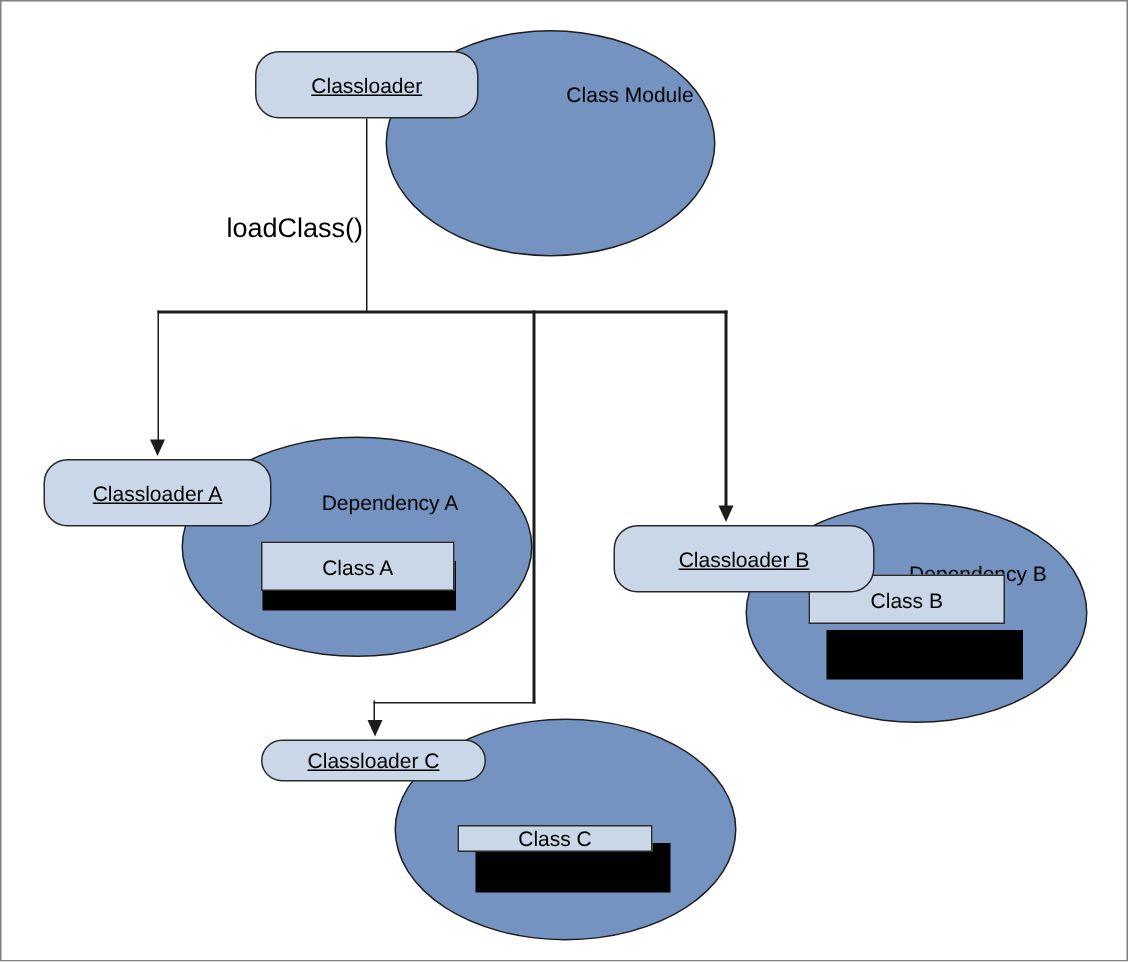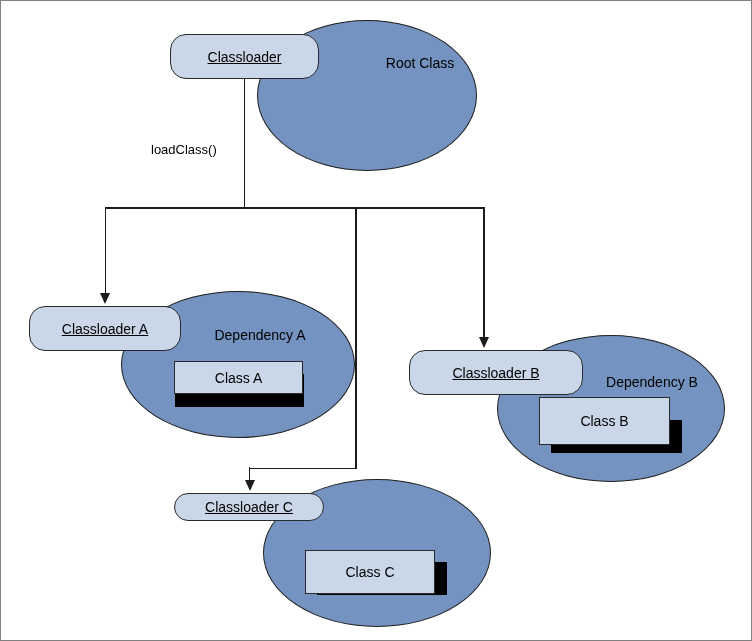--- a/index.html
+++ b/index.html
@@ -60,22 +60,22 @@
     border-top: 11px solid var(--line-color, #1c1c1c);
   }
   .elabel {
     position: absolute;
     font-size: 14px;
     text-align: center;
     white-space: nowrap;
   }
   .edge-label {
     position: absolute;
-    font-size: 13px;
-    text-align: left;
+    font-size: 18px;
+    text-align: right;
     white-space: nowrap;
   }
 
   
   #root-ellipse   { left: 256px; top: 19px;  width: 220px; height: 151px; }
   #root-label     { left: 359px; top: 54px;  width: 120px; }
   #root-node      { left: 169px; top: 33px;  width: 149px; height: 45px; }
 
   #edge-trunk     { left: 242.5px; top: 78px;  width: 1.5px; height: 129px; }
   #edge-bus       { left: 103.5px; top: 206px; width: 380px; height: 1.5px; }
@@ -92,39 +92,39 @@
   #dep-a-ellipse  { left: 120px; top: 290px; width: 234px; height: 147px; }
   #dep-a-label    { left: 189px; top: 326px; width: 140px; }
   #node-a         { left: 28px;  top: 305px; width: 152px; height: 45px; }
   #class-a-shadow { left: 174px; top: 373px; width: 129px; height: 33px; }
   #class-a-box    { left: 161px; top: 360px; width: 129px; height: 33px; margin-left: 12px; }
 
   #dep-b-ellipse  { left: 496px; top: 334px; width: 228px; height: 147px; }
   #dep-b-label    { left: 581px; top: 373px; width: 140px; }
   #node-b         { left: 408px; top: 349px; width: 174px; height: 45px; }
   #class-b-shadow { left: 550px; top: 419px; width: 131px; height: 33px; }
-  #class-b-box    { left: 538px; top: 396px; width: 131px; height: 48px; }
+  #class-b-box    { left: 538px; top: 382px; width: 131px; height: 33px; }
 
   #dep-c-ellipse  { left: 262px; top: 478px; width: 228px; height: 148px; }
   #dep-c-label    { left: 347px; top: 514px; width: 140px; }
   #node-c         { left: 173px; top: 492px; width: 150px; height: 28px; }
   #class-c-shadow { left: 316px; top: 561px; width: 130px; height: 33px; }
-  #class-c-box    { left: 304px; top: 549px; width: 130px; height: 44px; align-items: center; }
+  #class-c-box    { left: 304px; top: 549px; width: 130px; height: 18px; align-items: center; }
 </style>
 </head>
 <body>
 
 <div class="page">
 
   <div class="ellipse" id="root-ellipse"></div>
   <div class="ellipse" id="dep-a-ellipse"></div>
   <div class="ellipse" id="dep-b-ellipse"></div>
   <div class="ellipse" id="dep-c-ellipse"></div>
 
-  <div class="elabel" id="root-label">Root Class</div>
+  <div class="elabel" id="root-label">Class Module</div>
   <div class="elabel" id="dep-a-label">Dependency A</div>
   <div class="elabel" id="dep-b-label">Dependency B</div>
 
   <div class="line" id="edge-trunk"></div>
   <div class="line" id="edge-bus"></div>
   <div class="line" id="edge-a"></div>
   <div class="arrow" id="arrow-a"></div>
   <div class="line" id="edge-b"></div>
   <div class="arrow" id="arrow-b"></div>
   <div class="line" id="edge-c-v1"></div>

